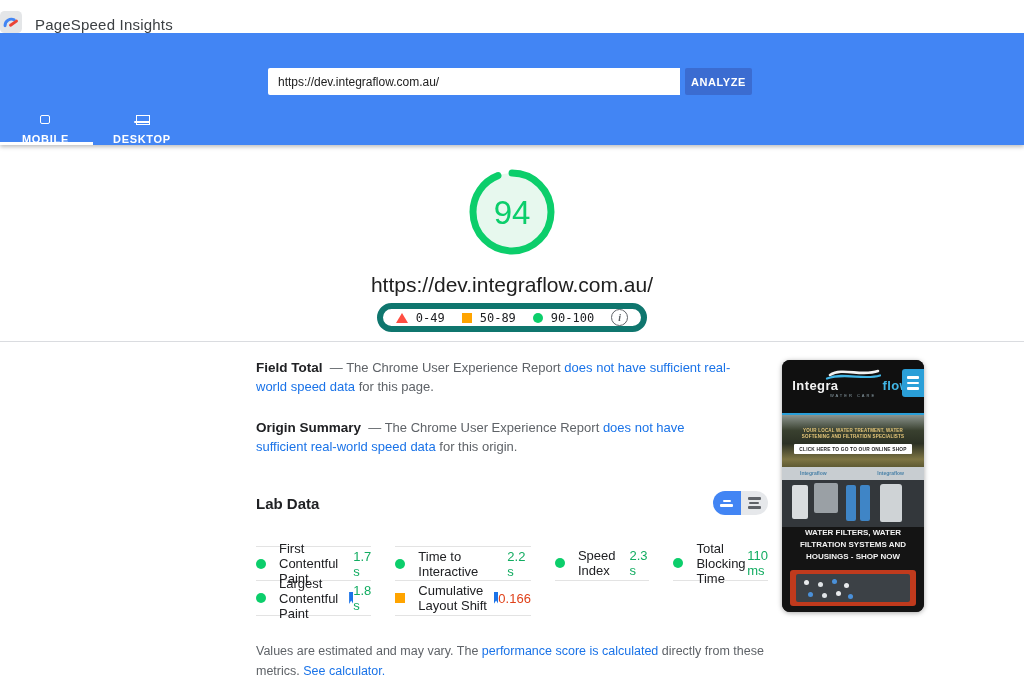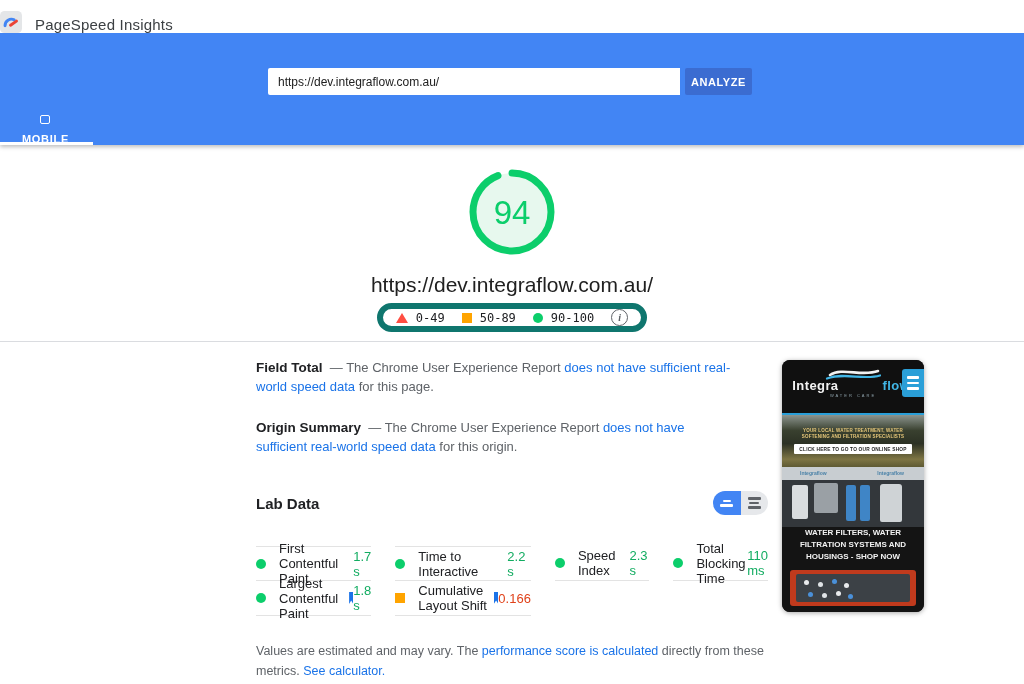--- a/index.html
+++ b/index.html
@@ -140,20 +140,24 @@
 <div class="banner">
   <div class="search-row">
     <input class="url-input" value="https://dev.integraflow.com.au/" style="">
     <button class="analyze-btn">ANALYZE</button>
   </div>
   <div class="device-tabs">
     <div class="device-tab mobile active">
       <span class="icon-phone"></span>
       <span>MOBILE</span>
     </div>
+    <div class="device-tab desktop">
+      <span class="icon-laptop"></span>
+      <span>DESKTOP</span>
+    </div>
   </div>
 </div>
 
 <div class="score-wrap">
   <svg class="gauge" width="92" height="92" viewBox="0 0 92 92">
     <circle cx="46" cy="46" r="39" fill="#e7f8ee"></circle>
     <circle cx="46" cy="46" r="39" fill="none" stroke="#0cce6b" stroke-width="7" stroke-linecap="round" stroke-dasharray="230.3 245.0" transform="rotate(-90 46 46)"></circle>
     <text x="46" y="58" text-anchor="middle" font-size="33" fill="#0cce6b" font-family="Liberation Sans, sans-serif" id="score-value-text">94</text>
   </svg>
   <div class="score-url">https://dev.integraflow.com.au/</div>

